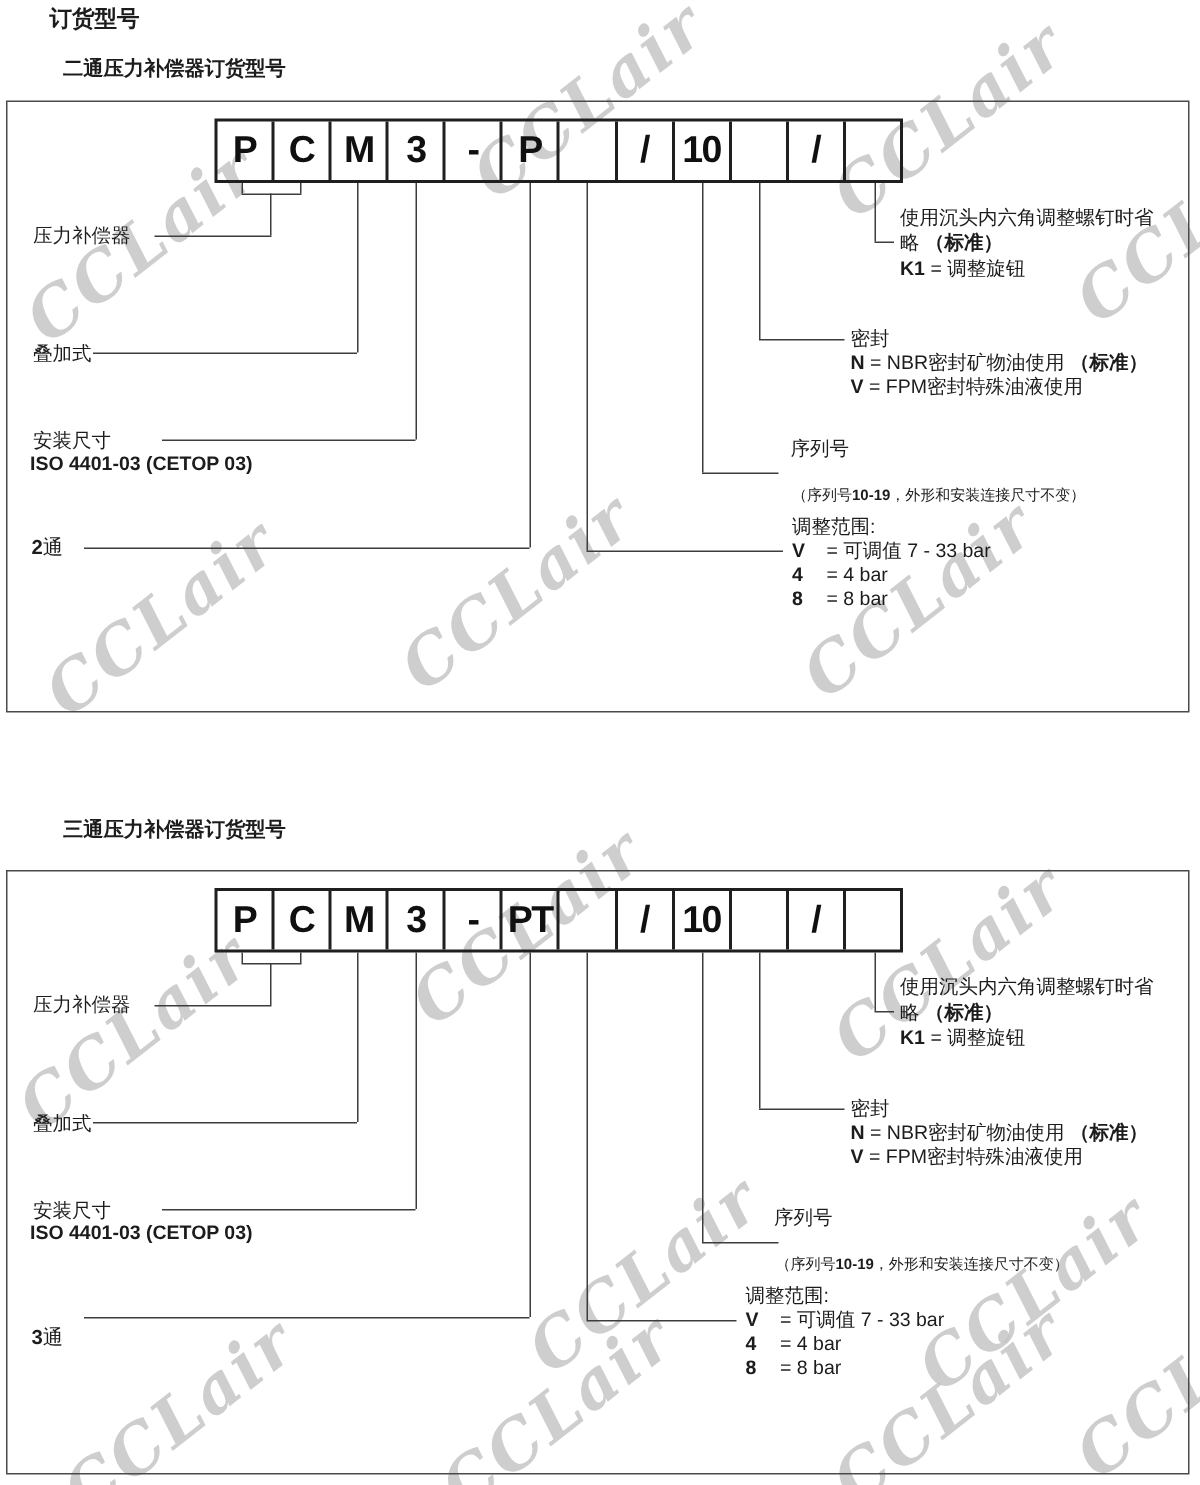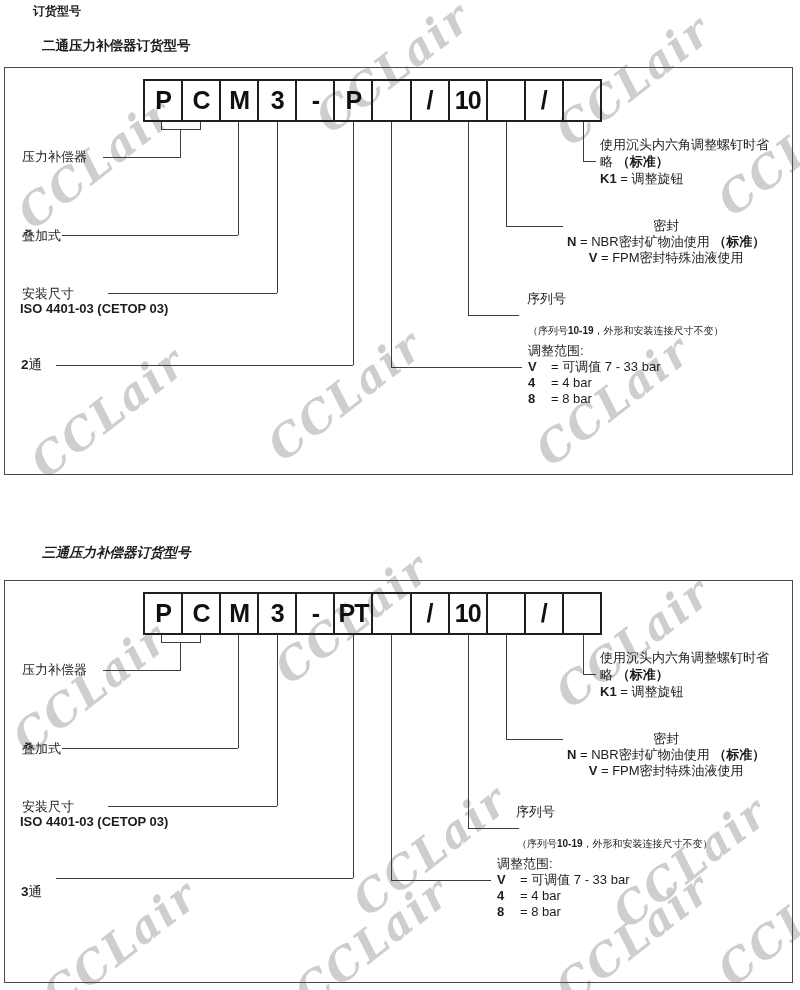--- a/index.html
+++ b/index.html
@@ -1,37 +1,37 @@
 <!DOCTYPE html>
 <html><head>
 <meta charset="utf-8">
 <style>
   html,body{margin:0;padding:0;}
   .page{position:relative;width:800px;height:990px;background:#ffffff;overflow:hidden;
         font-family:"Liberation Sans",sans-serif;color:#1c1c1c;}
   .abs{position:absolute;}
-  .doc-title{left:33px;top:3px;font-size:12px;font-weight:bold;white-space:nowrap;z-index:3;}
+  .doc-title{left:33px;top:3px;font-size:15px;font-weight:bold;white-space:nowrap;z-index:3;}
   .sec-title{left:42px;font-size:13.5px;font-weight:bold;white-space:nowrap;z-index:3;}
-  .sec-title.t1{top:37px;font-family:Liberation Serif, serif;} .sec-title.t2{top:544px;font-style:italic;}
+  .sec-title.t1{top:37px;font-family:Liberation Serif, serif;} .sec-title.t2{top:544px;}
   .section{position:absolute;left:0;width:800px;z-index:2;}
   .sec1{top:67px;height:408px;} .sec2{top:580px;height:403px;}
   .frame{position:absolute;left:4px;top:0;width:789px;height:100%;
          border:1px solid #4a4a4a;box-sizing:border-box;}
   .codebox{position:absolute;left:143px;top:12px;width:459px;height:43px;display:flex;
            border:2px solid #1f1f1f;box-sizing:border-box;}
   .cell{flex:1;border-right:2px solid #1f1f1f;display:flex;align-items:center;justify-content:center;
         font-size:25px;font-weight:bold;color:#101010;letter-spacing:-1px;overflow:visible;}
   .cell:last-child{border-right:none;}
   .hl{position:absolute;height:0;border-top:1.5px solid #3d3d3d;}
   .vl{position:absolute;width:0;border-left:1.5px solid #3d3d3d;}
   .lbl{position:absolute;font-size:13px;white-space:nowrap;line-height:15px;}
   .b{font-weight:bold;}
   .ways{font-size:13.5px;}
   .knob-block{left:600px;top:69px;line-height:17px;}
-  .seal-block{left:567px;top:151px;line-height:16px;text-align:center;}
+  .seal-block{left:567px;top:151px;line-height:16px;}
   .ser-title{left:527px;top:224px;} .ser-note{left:528px;top:256px;font-size:10px;}
   .sec2 .ser-title{left:516px;} .sec2 .ser-note{left:517px;}
   .adj-block{left:528px;top:276px;line-height:16px;}
   .sec2 .adj-block{left:497px;}
   .adj-hl{top:300px;left:391px;width:131px;}
   .sec2 .adj-hl{width:100px;}
   .code{display:inline-block;min-width:23px;font-weight:bold;}
   .wm{position:absolute;z-index:1;font-family:"DejaVu Serif",serif;font-style:italic;font-weight:bold;
       font-size:44px;letter-spacing:2px;color:#c2c2c2;opacity:0.8;white-space:nowrap;
       transform:translate(-50%,-50%) rotate(-38deg);}

